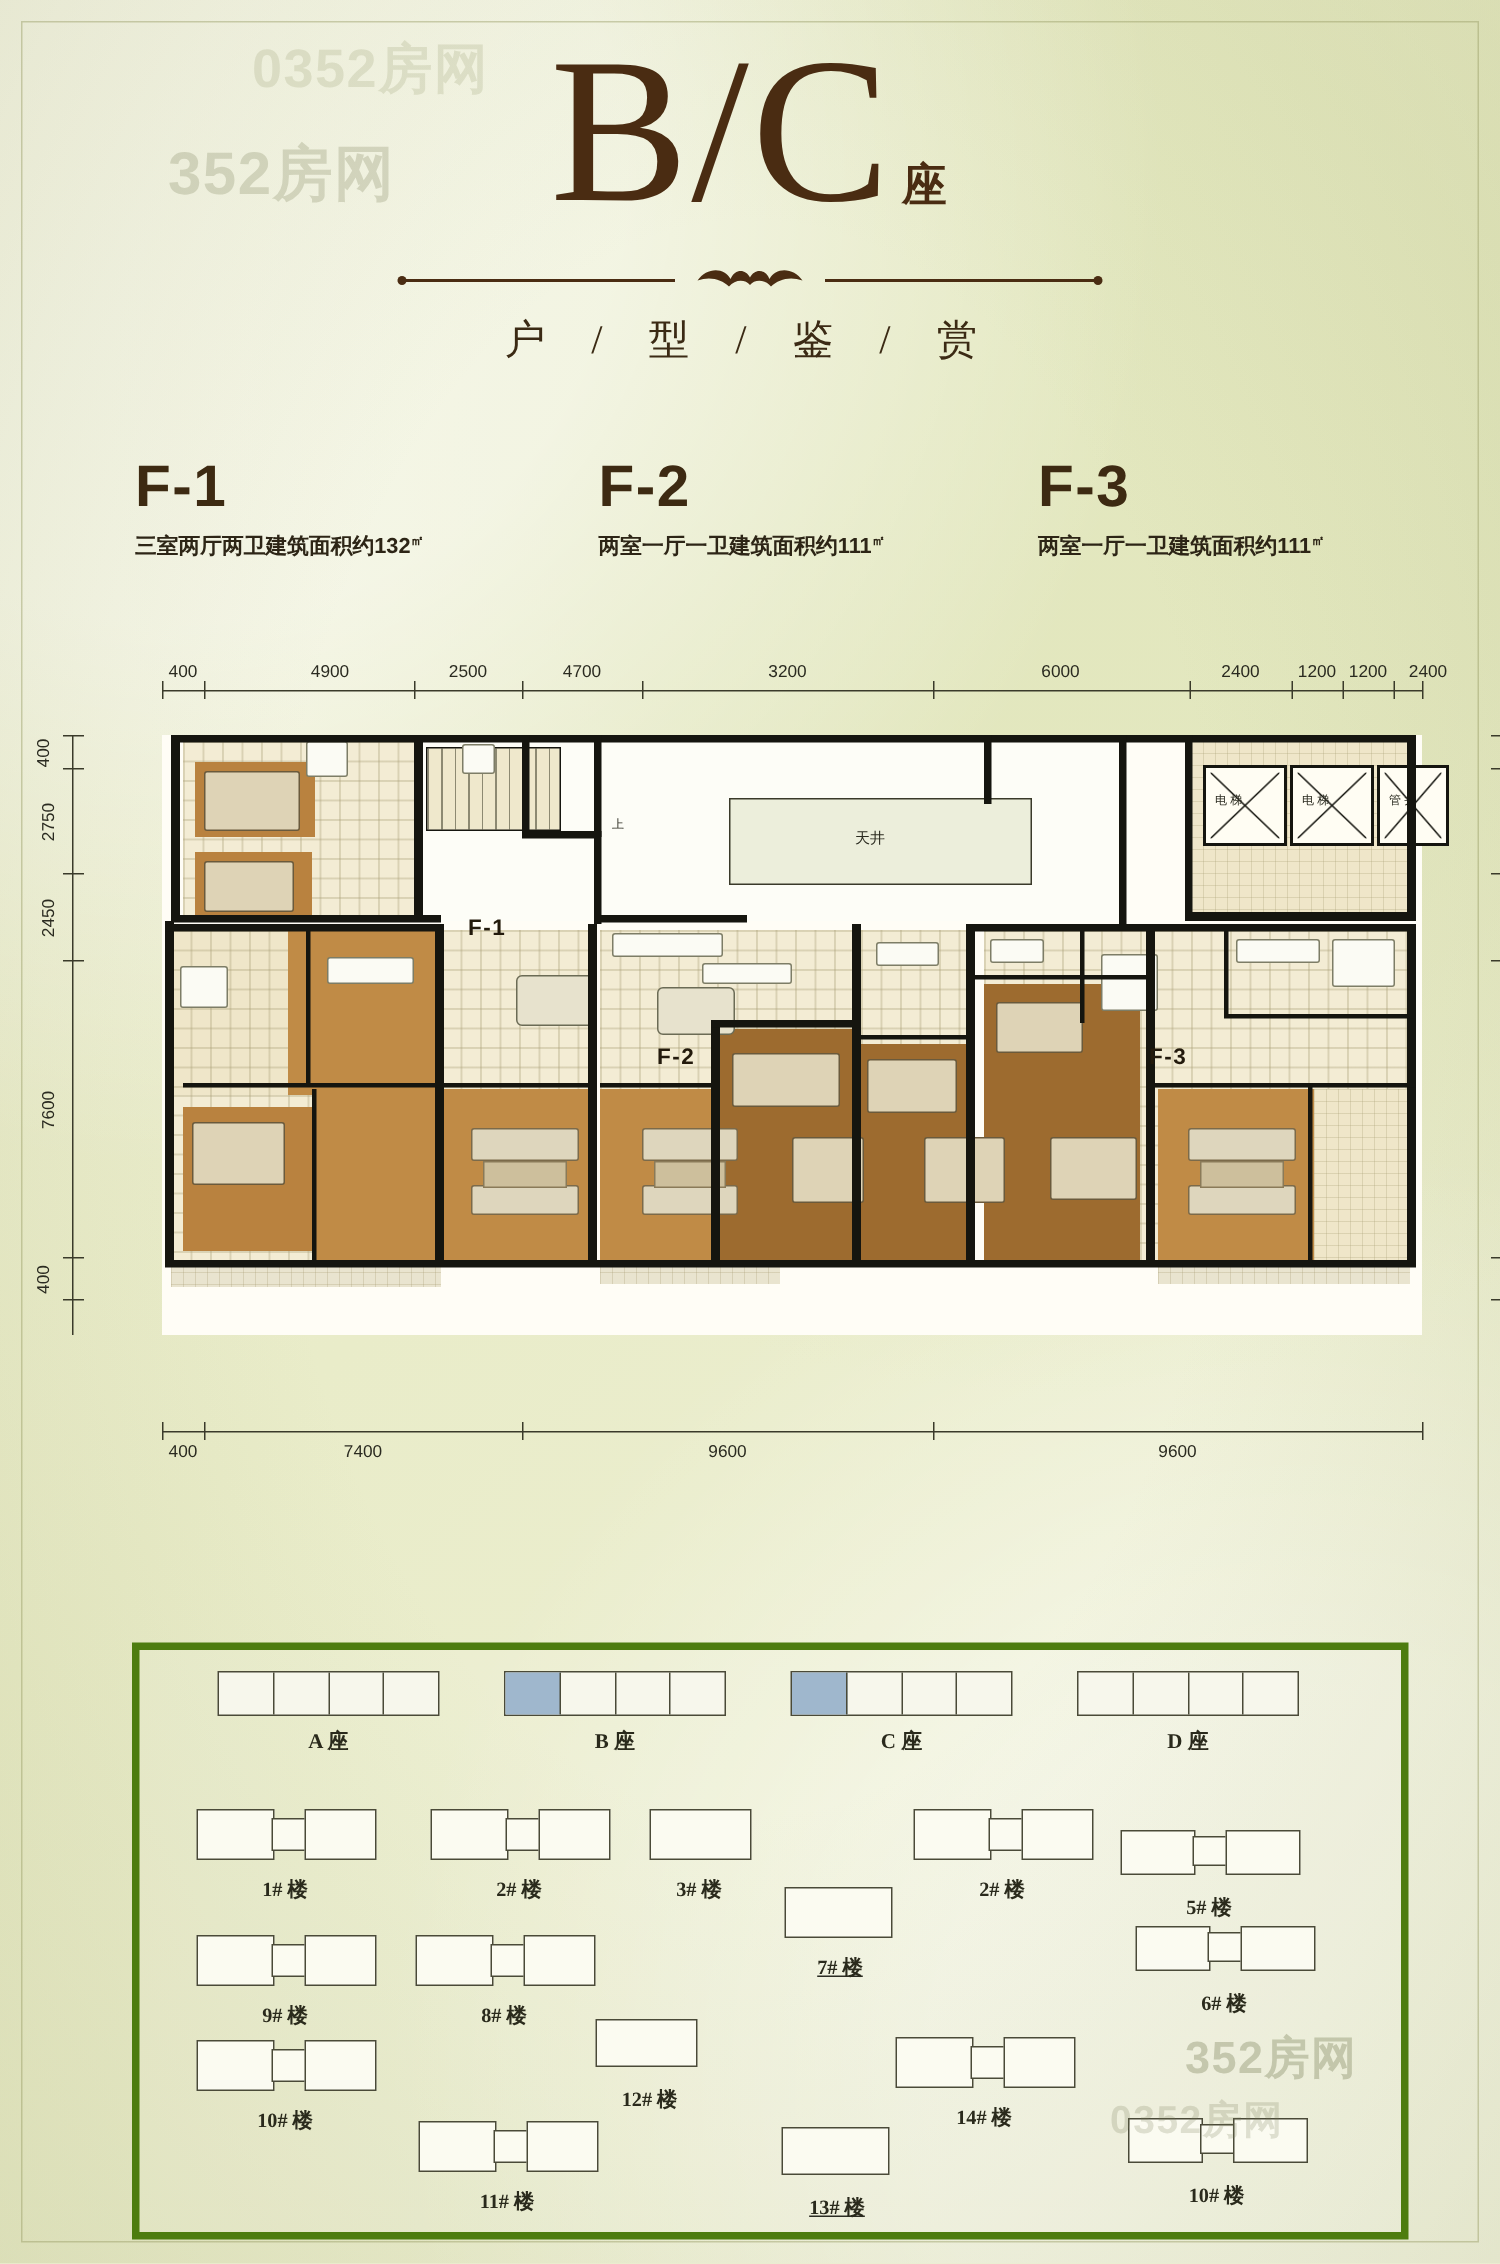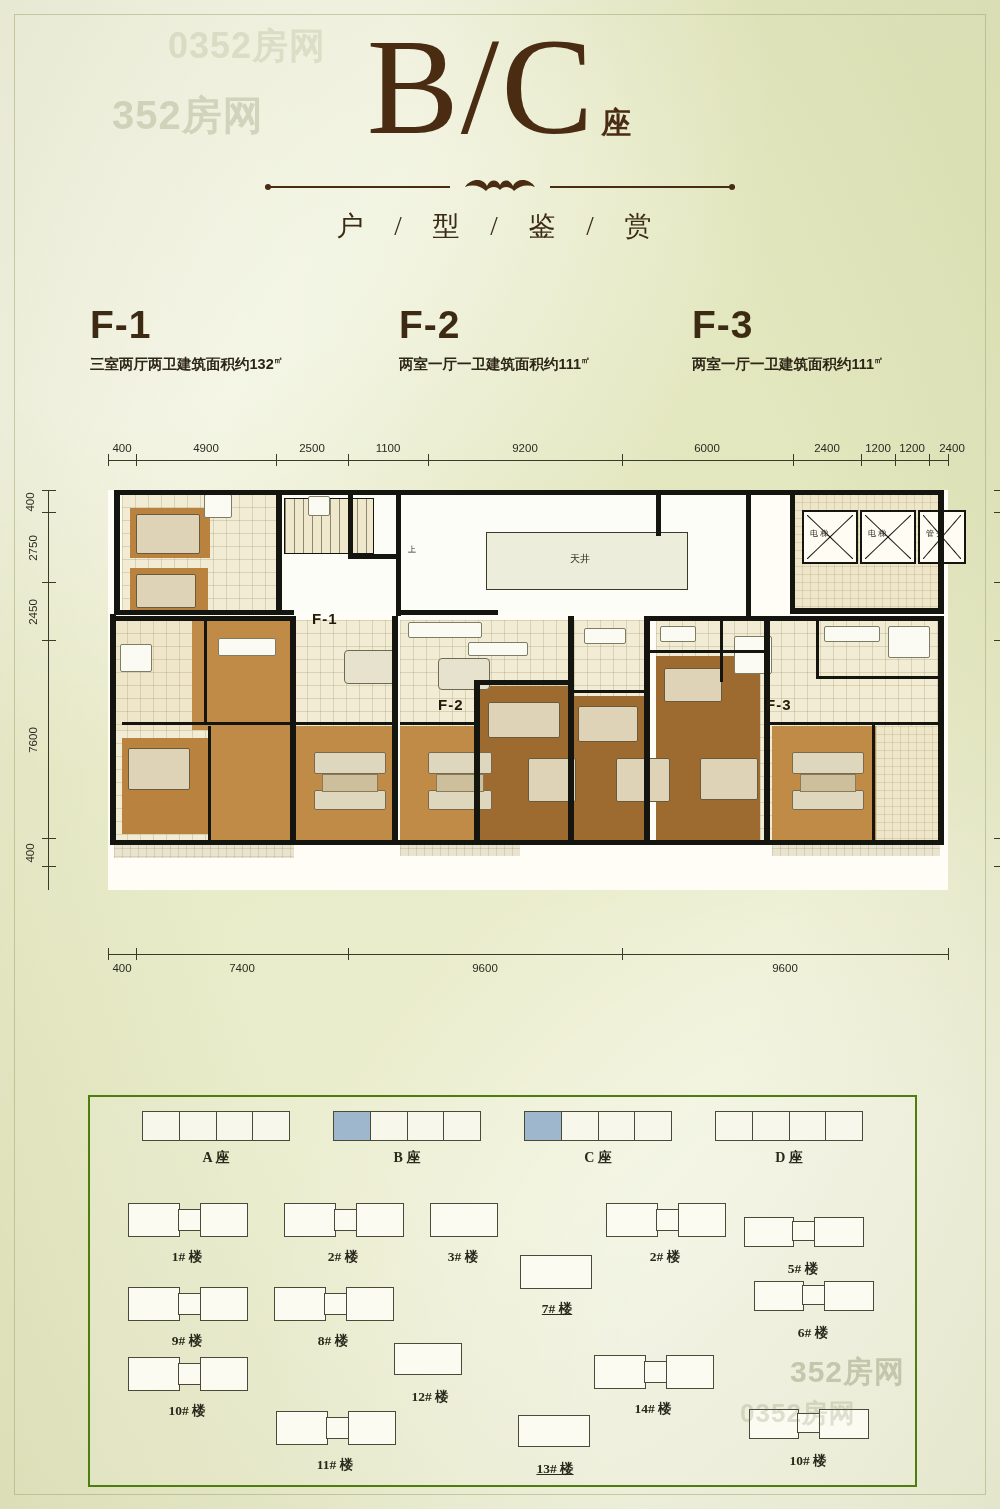--- a/index.html
+++ b/index.html
@@ -123,21 +123,21 @@
   .elev{position:absolute;background:#fffdf3;border:2px solid #15150f;}
   .elev .x{position:absolute;inset:3px;
     background:linear-gradient(to top right, transparent calc(50% - 1px), #15150f 50%, transparent calc(50% + 1px)),
                linear-gradient(to top left, transparent calc(50% - 1px), #15150f 50%, transparent calc(50% + 1px));}
   .stair{position:absolute;background:#efe8cc;border:1px solid #15150f;
     background-image:repeating-linear-gradient(to right, rgba(60,60,40,.55) 0 1px, transparent 1px 9px);}
 
   
   .panel{
     position:absolute;left:88px;top:1095px;width:825px;height:388px;
-    border:2px solid #4d7c0f;background:rgba(255,255,255,.10);
+    border:5px solid #4d7c0f;background:rgba(255,255,255,.10);padding-left:16px;
   }
   .blockrow{position:absolute;left:0;top:14px;width:825px;height:70px;}
   .blockitem{position:absolute;text-align:center;}
   .blockbar{
     width:148px;height:30px;border:1px solid #4a4a38;background:#f7f7ec;
     display:flex;box-sizing:border-box;
   }
   .blockbar span{flex:1;border-right:1px solid #4a4a38;}
   .blockbar span:last-child{border-right:0;}
   .blockbar .hl{background:#9fb7cd;}
@@ -206,24 +206,24 @@
     <div class="tick" style="left:216px;top:8px;height:12px;"></div>
     <div class="tick" style="left:288px;top:8px;height:12px;"></div>
     <div class="tick" style="left:368px;top:8px;height:12px;"></div>
     <div class="tick" style="left:562px;top:8px;height:12px;"></div>
     <div class="tick" style="left:733px;top:8px;height:12px;"></div>
     <div class="tick" style="left:801px;top:8px;height:12px;"></div>
     <div class="tick" style="left:835px;top:8px;height:12px;"></div>
     <div class="tick" style="left:869px;top:8px;height:12px;"></div>
     <div class="tick" style="left:888px;top:8px;height:12px;"></div>
     <div class="dim-text dimlabel" style="left:62px;top:-4px;">400</div>
-    <div class="dim-text dimlabel" style="left:146px;top:-4px;">4900</div>
+    <div class="dim-text dimlabel" style="left:160px;top:-4px;">4900</div>
     <div class="dim-text dimlabel" style="left:252px;top:-4px;">2500</div>
-    <div class="dim-text dimlabel" style="left:328px;top:-4px;">1100</div>
-    <div class="dim-text dimlabel" style="left:465px;top:-4px;">9200</div>
+    <div class="dim-text dimlabel" style="left:328px;top:-4px;">4700</div>
+    <div class="dim-text dimlabel" style="left:465px;top:-4px;">3200</div>
     <div class="dim-text dimlabel" style="left:647px;top:-4px;">6000</div>
     <div class="dim-text dimlabel" style="left:767px;top:-4px;">2400</div>
     <div class="dim-text dimlabel" style="left:818px;top:-4px;">1200</div>
     <div class="dim-text dimlabel" style="left:852px;top:-4px;">1200</div>
     <div class="dim-text dimlabel" style="left:892px;top:-4px;">2400</div>
   </div>
 
   <div class="left-dims">
     <div class="tick-line" style="left:26px;top:0px;width:1px;height:400px;background:#3a3a2a;"></div>
     <div class="tick" style="left:20px;top:0;width:14px;height:1px;background:#3a3a2a;"></div>

